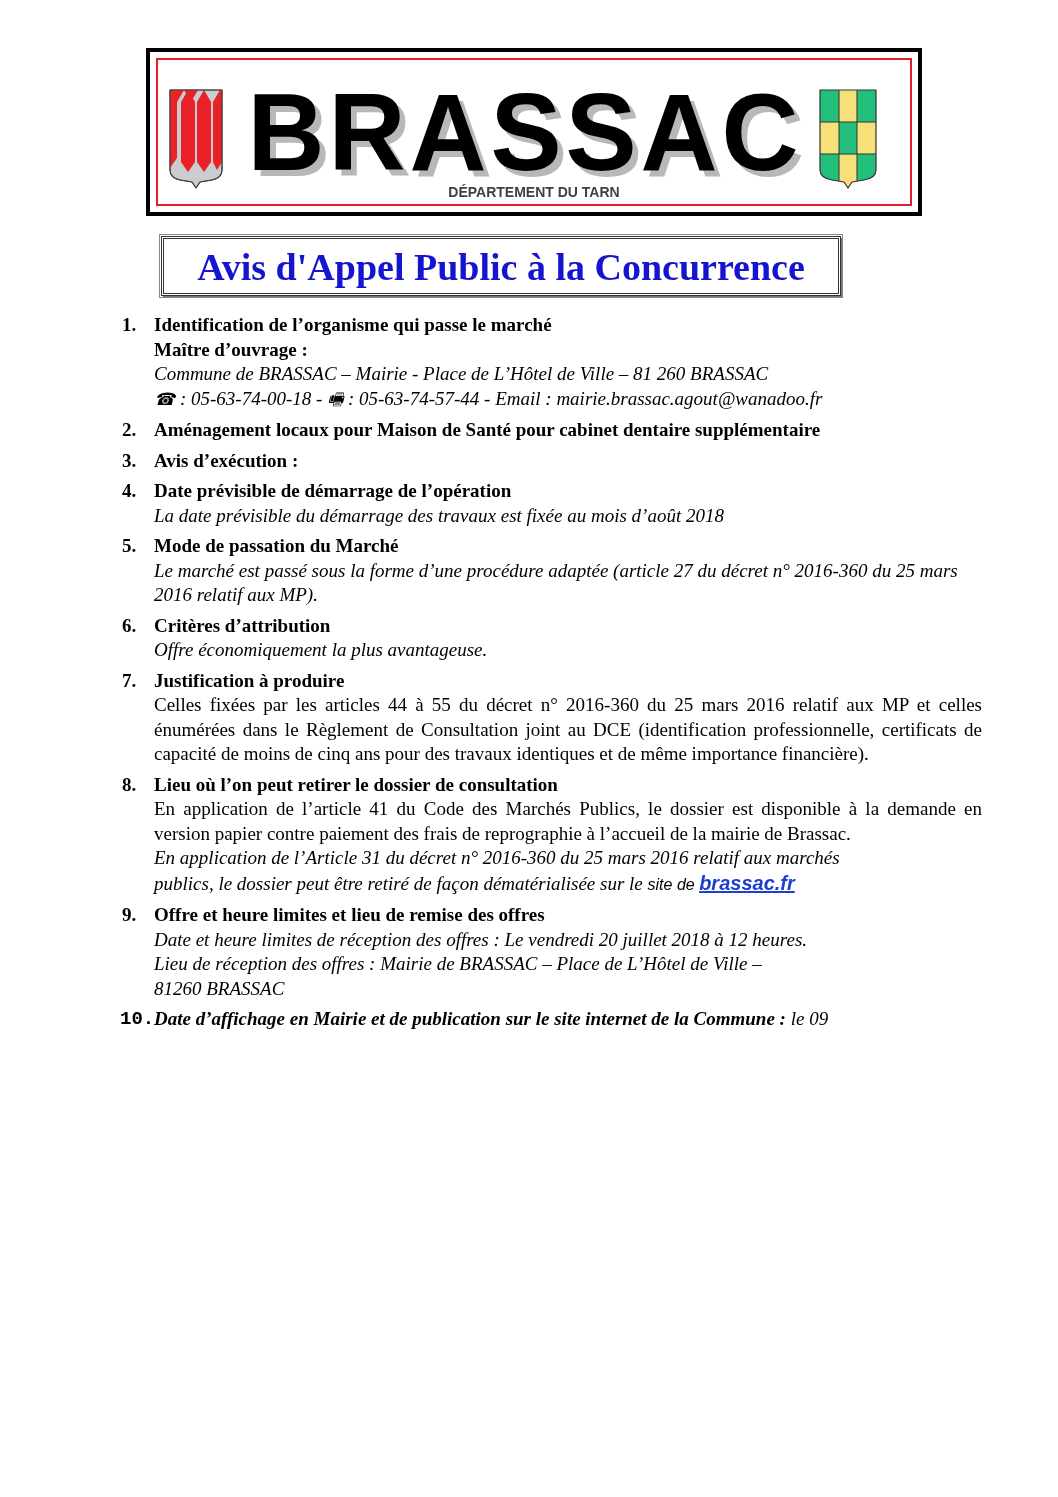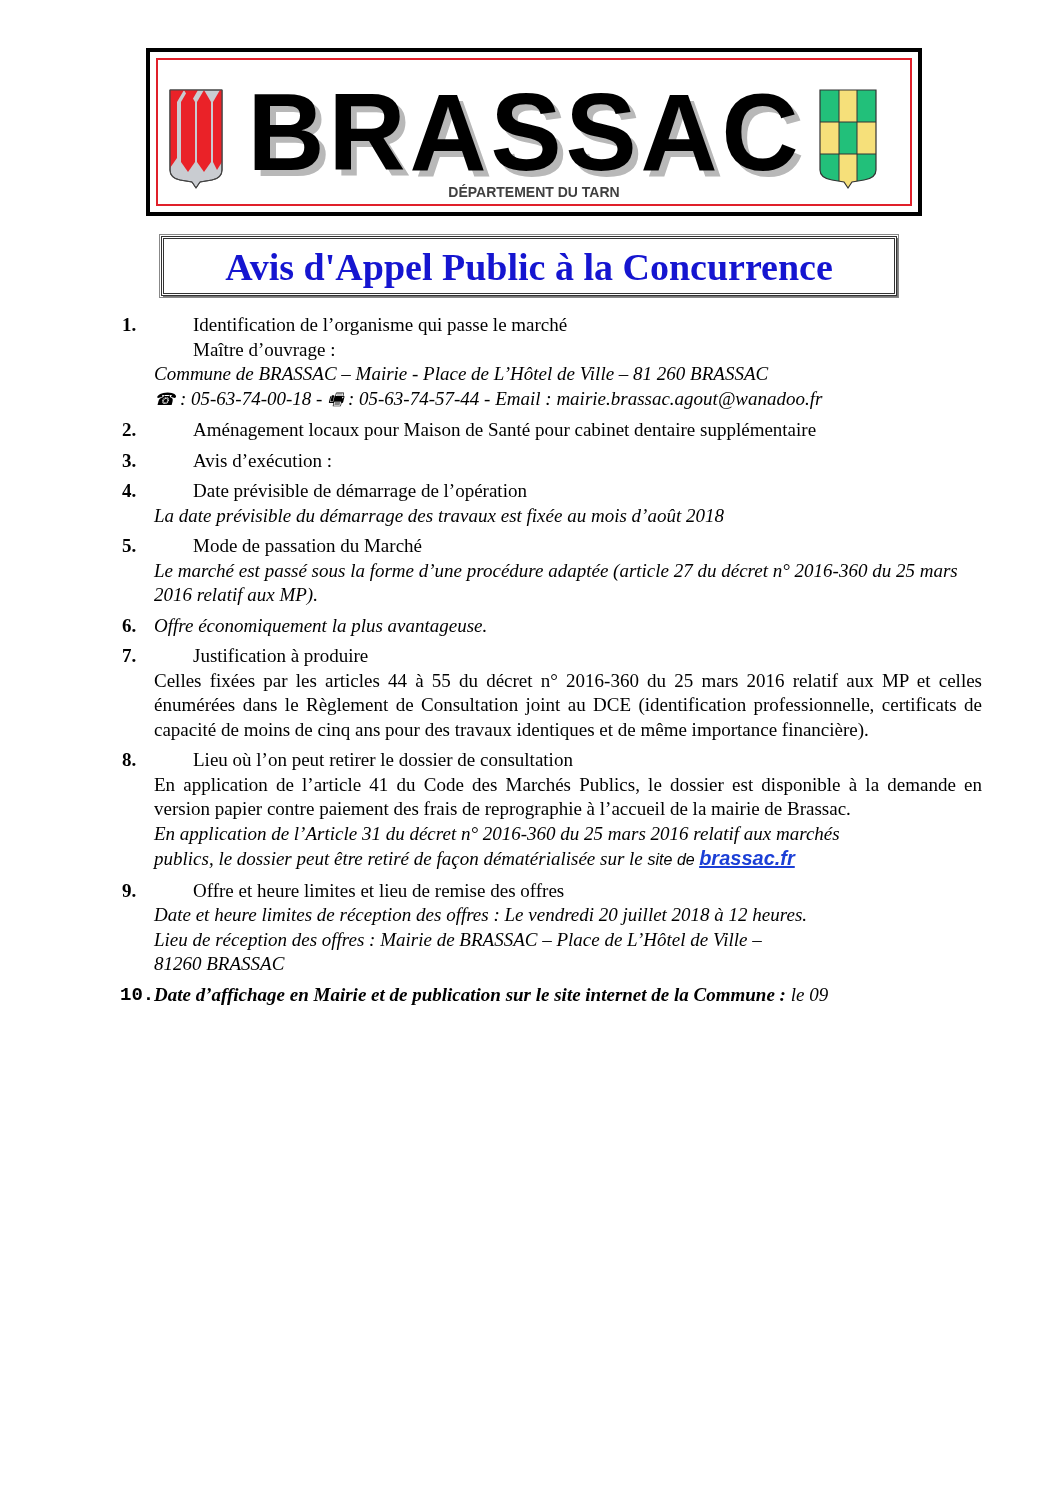--- a/index.html
+++ b/index.html
@@ -6,28 +6,28 @@
   body { width: 1058px; height: 1497px; position: relative; overflow: hidden; font-family: "Liberation Serif", serif; color: #000; }
 
   .banner { position: absolute; left: 146px; top: 48px; width: 776px; height: 168px; border: 4px solid #000; box-sizing: border-box; background: #fff; }
   .banner-inner { position: absolute; left: 6px; top: 6px; right: 6px; bottom: 6px; border: 2px solid #e0202a; box-sizing: border-box; }
   .shield { position: absolute; top: 36px; width: 56px; height: 102px; }
   .shield-left { left: 18px; }
   .shield-right { left: 668px; width: 60px; }
   .banner-title { position: absolute; left: 80px; top: 20px; width: 590px; text-align: center; font-family: "Liberation Sans", sans-serif; font-weight: 900; font-size: 110px; line-height: 120px; letter-spacing: 4px; color: #000; text-shadow: 6px 6px 0 #b8b8b8; transform: scaleX(0.97); }
   .banner-sub { position: absolute; left: 0; right: 0; top: 132px; text-align: center; font-family: "Liberation Sans", sans-serif; font-weight: bold; font-size: 14px; color: #404040; }
 
-  .title-box { position: absolute; left: 161px; top: 236px; width: 736px; height: 60px; border: 3px double #333; box-sizing: border-box; outline: 1px solid #888; outline-offset: 1px; box-shadow: 2px 2px 0 #777; }
+  .title-box { position: absolute; left: 161px; top: 236px; width: 680px; height: 60px; border: 3px double #333; box-sizing: border-box; outline: 1px solid #888; outline-offset: 1px; box-shadow: 2px 2px 0 #777; }
   .title-text { position: absolute; left: 0; right: 0; top: 6px; text-align: center; font-family: "Liberation Serif", serif; font-weight: bold; font-size: 38px; color: #1515d0; }
 
   .list { position: absolute; left: 120px; top: 313px; width: 862px; font-size: 19px; line-height: 24.5px; }
   .item { position: relative; padding-left: 34px; margin-bottom: 6px; }
   .num { position: absolute; left: 2px; top: 0; font-weight: bold; }
   .num.wide { left: 0; font-family: Liberation Mono, monospace; }
-  .head { font-weight: normal; display: block; margin-left: 39px; }
+  .head { font-weight: bold; display: block; }
   .line { display: block; font-style: italic; }
   .just { text-align: justify; display: block; }
   .link { color: #1b3fd6; font-family: "Liberation Sans", sans-serif; font-weight: bold; text-decoration: underline; font-size: 20px; }
   .site { font-family: "Liberation Sans", sans-serif; font-size: 16px; }
   .icon-glyph { font-size: 17px; }
 </style>
 </head>
 <body>
 
 <div class="banner">
@@ -97,20 +97,21 @@
   </div>
 
   <div class="item">
     <span class="num">5.</span>
     <span class="head">Mode de passation du Marché</span>
     <span class="line">Le marché est passé sous la forme d’une procédure adaptée (article 27 du décret n° 2016-360 du 25 mars 2016 relatif aux MP).</span>
   </div>
 
   <div class="item">
     <span class="num">6.</span>
+    <span class="head">Critères d’attribution</span>
     <span class="line">Offre économiquement la plus avantageuse.</span>
   </div>
 
   <div class="item">
     <span class="num">7.</span>
     <span class="head">Justification à produire</span>
     <span class="just">Celles fixées par les articles 44 à 55 du décret n° 2016-360 du 25 mars 2016 relatif aux MP et celles énumérées dans le Règlement de Consultation joint au DCE (identification professionnelle, certificats de capacité de moins de cinq ans pour des travaux identiques et de même importance financière).</span>
   </div>
 
   <div class="item">

